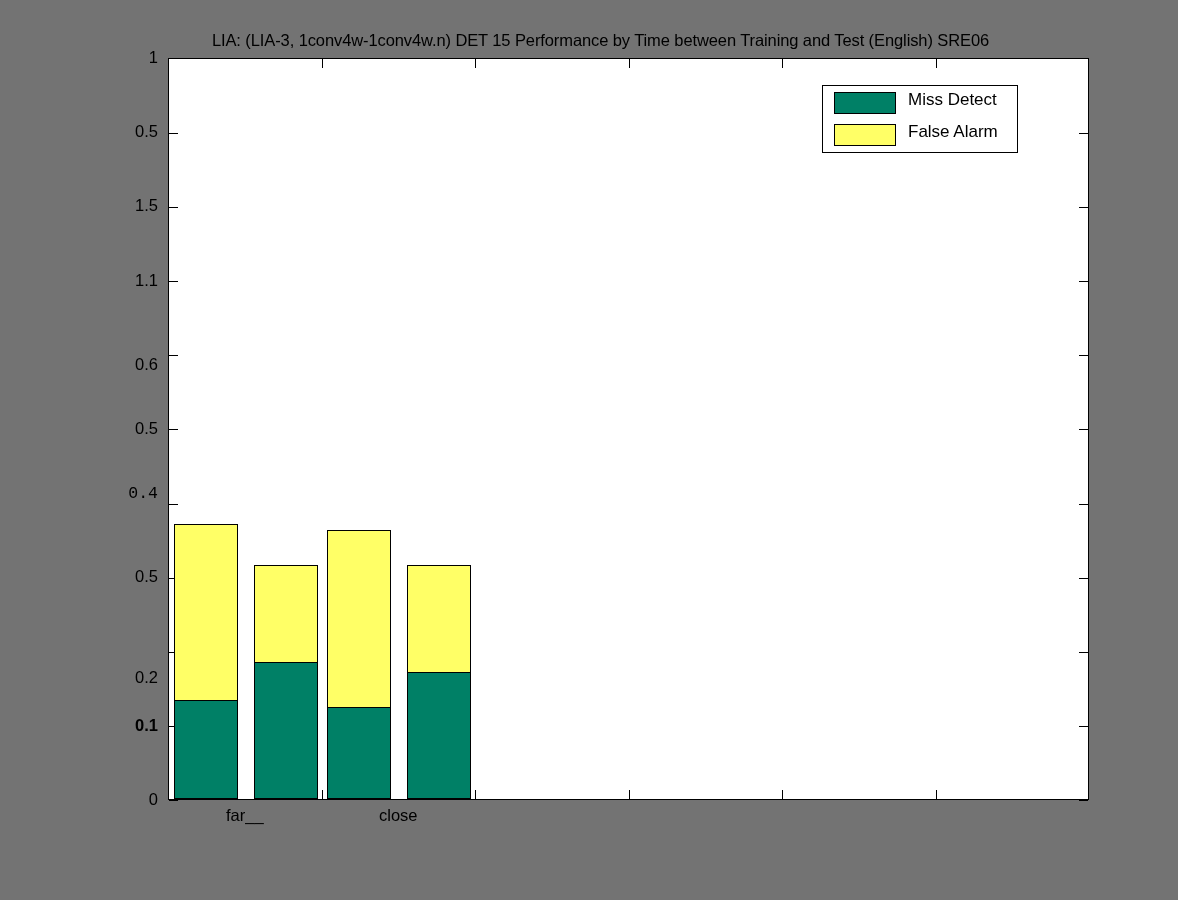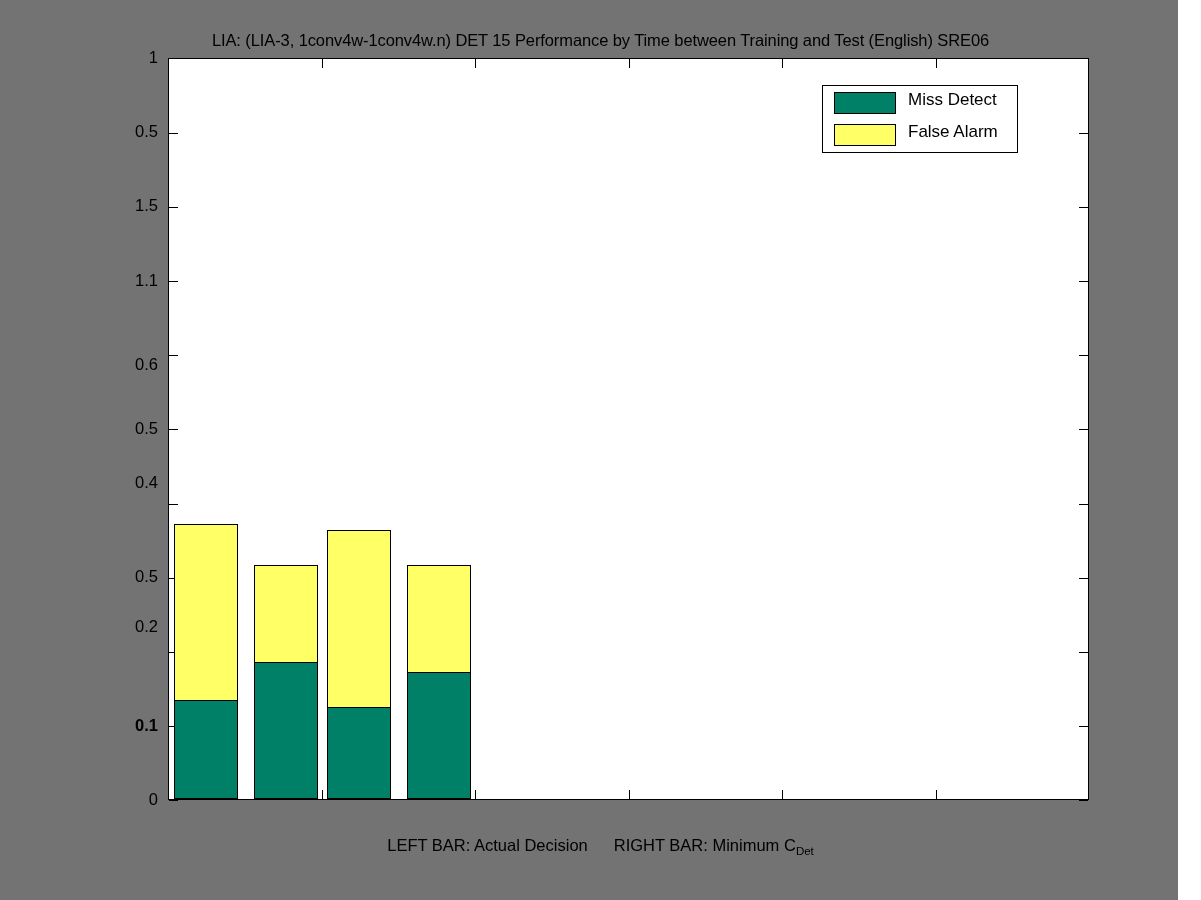--- a/index.html
+++ b/index.html
@@ -177,23 +177,23 @@
 </head>
 <body>
 
 <div id="figure">
 
   <div id="chart-title">LIA: (LIA-3, 1conv4w-1conv4w.n) DET 15 Performance by Time between Training and Test (English) SRE06</div>
 
   <div id="y-labels">
       <div class="ylab" style="top: 733px;">0</div>
       <div class="ylab" style="top: 658.8px; font-weight: bold;">0.1</div>
-      <div class="ylab" style="top: 560px; text-align: right;">0.2</div>
+      <div class="ylab" style="top: 611px; text-align: right;">0.2</div>
       <div class="ylab" style="top: 510.4px;">0.5</div>
-      <div class="ylab" style="top: 416px;">0.4</div>
+      <div class="ylab" style="top: 428px; font-family: Liberation Mono, monospace;">0.4</div>
       <div class="ylab" style="top: 362px;">0.5</div>
       <div class="ylab" style="top: 298px;">0.6</div>
       <div class="ylab" style="top: 213.6px;">1.1</div>
       <div class="ylab" style="top: 139.4px;">1.5</div>
       <div class="ylab" style="top: 65.2px;">0.5</div>
       <div class="ylab" style="top: -9px;">1</div>
     </div>
 
   <div id="plot-area">
     <div id="plot-inner">
@@ -241,29 +241,30 @@
           <div class="seg" style="bottom: 90.708px; height: 177.896px; background: rgb(255, 255, 102);"></div>
           <div class="seg" style="bottom: 0px; height: 92.008px; background: rgb(0, 128, 102);"></div>
         </div>
         <div class="bar" style="left: 238.25px; width: 64px; height: 233.73px;">
           <div class="seg" style="bottom: 125.582px; height: 108.148px; background: rgb(255, 255, 102);"></div>
           <div class="seg" style="bottom: 0px; height: 126.882px; background: rgb(0, 128, 102);"></div>
         </div>
       </div>
   </div>
 
+  <div id="x-labels">
+      <div class="xlab" style="left: 76.75px; top: 0px;">far__</div>
+      <div class="xlab" style="left: 230.25px; top: 0px;">close</div>
+    </div>
 
   <div id="legend">
       <div class="legend-row" style="top: 1px;">
         <div class="legend-swatch" style="background: rgb(0, 128, 102);"></div>
         <div class="legend-text">Miss Detect</div>
       </div>
       <div class="legend-row" style="top: 33px;">
         <div class="legend-swatch" style="background: rgb(255, 255, 102);"></div>
         <div class="legend-text">False Alarm</div>
       </div>
     </div>
 
-  <div id="caption">
-    <span>LEFT BAR: Actual Decision</span><span class="gap"></span><span>RIGHT BAR: Minimum C</span><sub>Det</sub>
-  </div>
 
 </div>
 
 </body></html>

